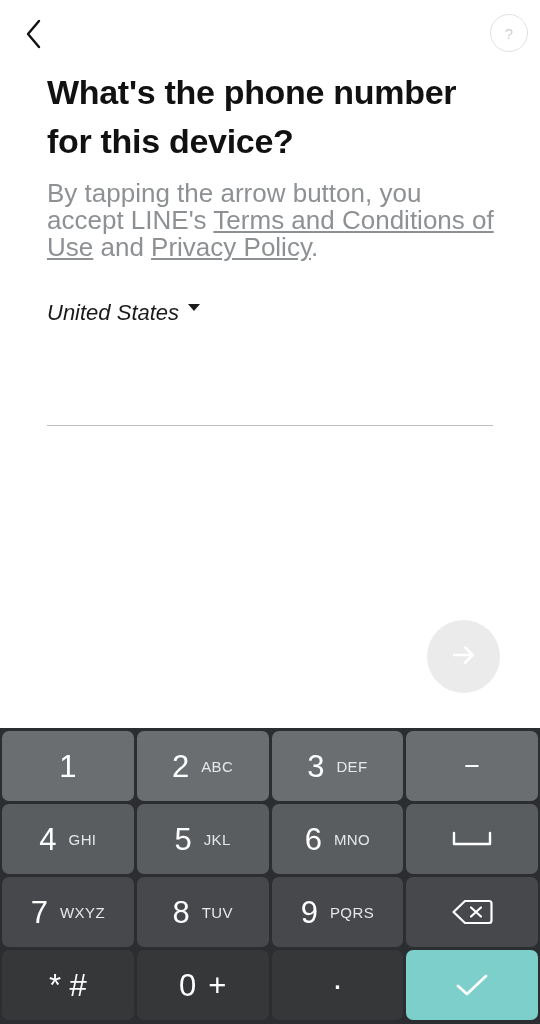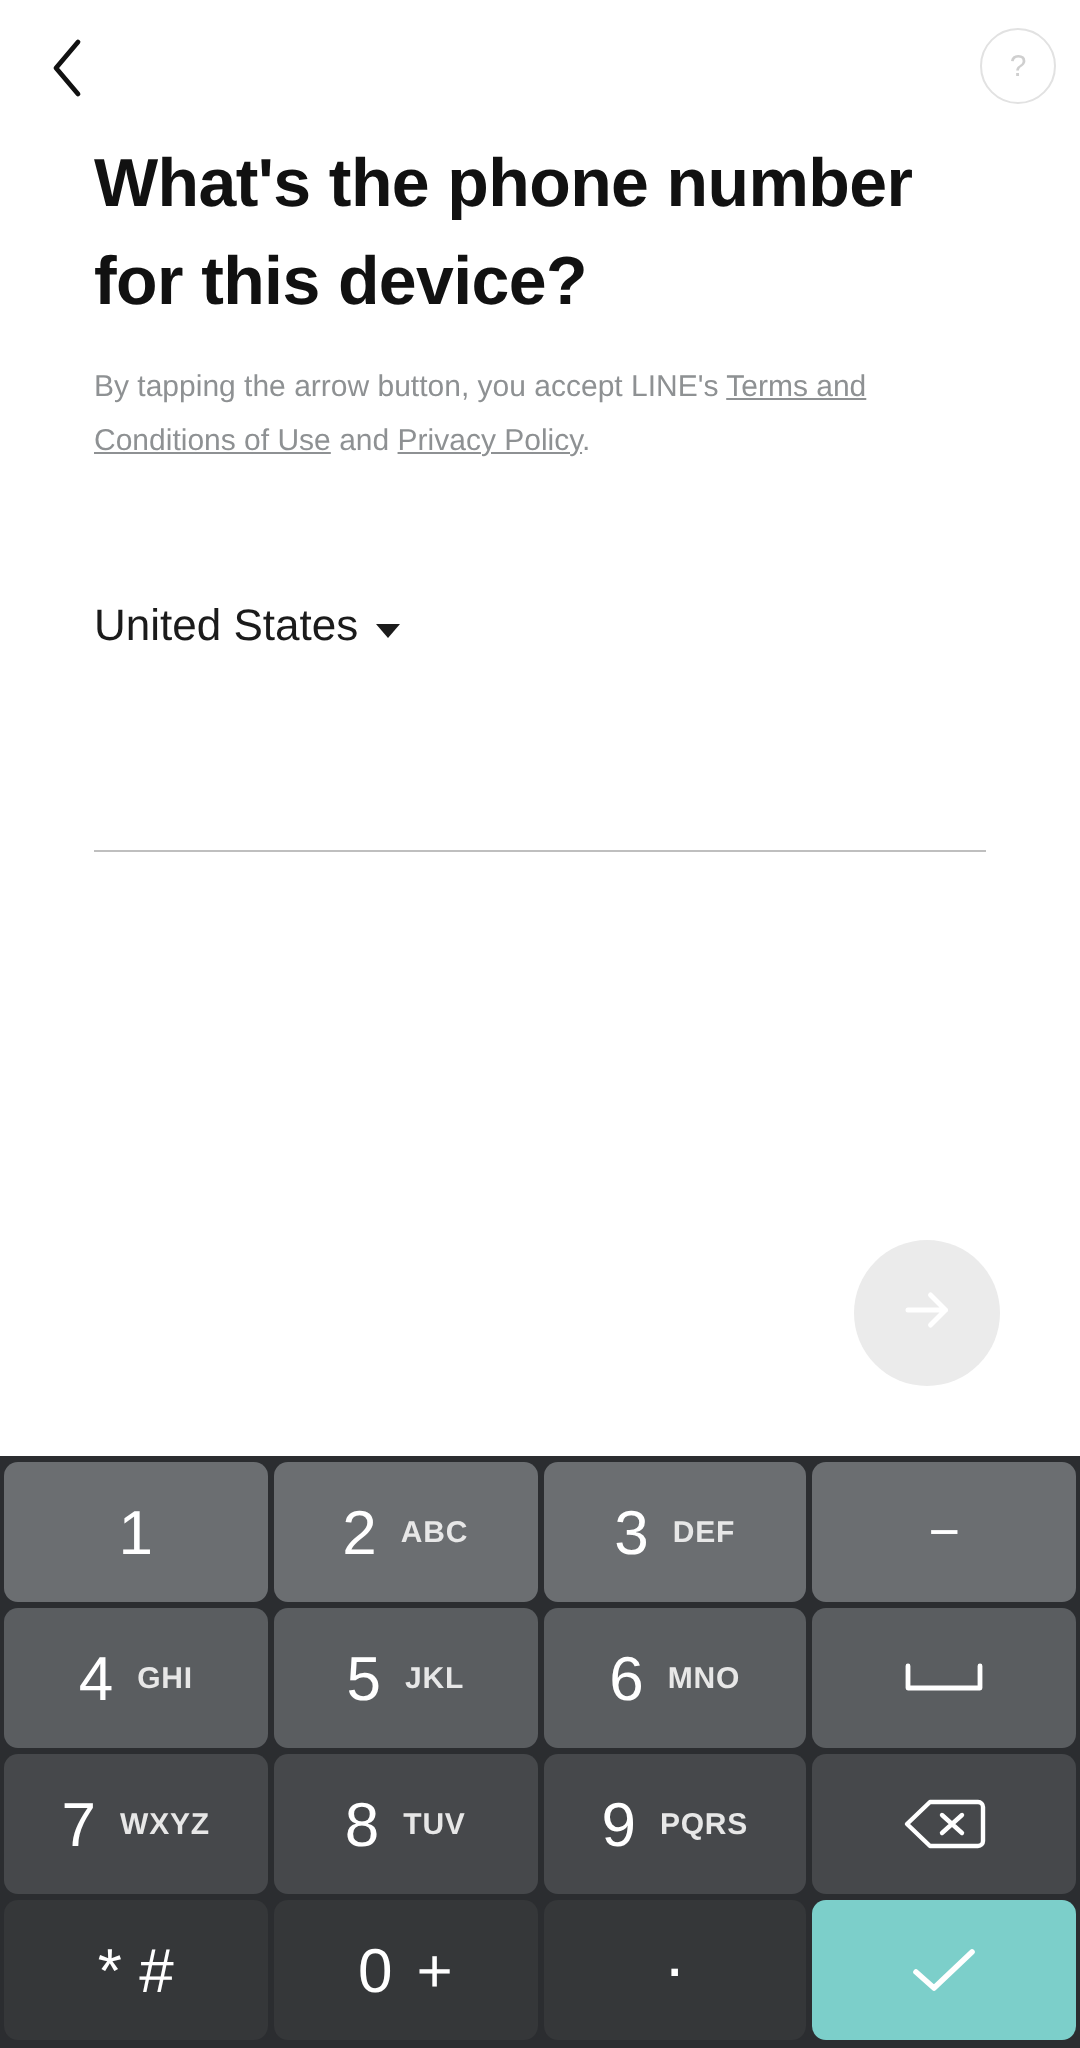--- a/index.html
+++ b/index.html
@@ -34,31 +34,32 @@
   
   .title {
     position:absolute; left:47px; top:68px; width:460px;
     font-size:34px; font-weight:bold; line-height:49px;
     color:#111111; letter-spacing:-0.3px;
   }
 
   
   .subtitle {
     position:absolute; left:47px; top:180px; width:455px;
-    font-size:15px; line-height:27px; color:#8e9193;
+    font-size:26px; line-height:27px; color:#8e9193;
   }
   .subtitle a {
     color:#8e9193; text-decoration:underline;
   }
 
   
   .country {
     position:absolute; left:47px; top:300px;
-    display:flex; align-items:center; gap:9px;
+    display:flex; align-items:flex-start; gap:9px;
     cursor:pointer;
+    font-style:italic;
   }
   .country-label { font-size:22px; color:#1b1b1b; }
   .caret {
     width:0; height:0;
     border-left:6px solid transparent;
     border-right:6px solid transparent;
     border-top:7px solid #1b1b1b;
     margin-top:4px;
   }
 
@@ -97,21 +98,21 @@
     font-family:"Liberation Sans", sans-serif;
   }
   .krow:nth-child(1) .key { background:#6b6e71; }
   .krow:nth-child(2) .key { background:#5a5d60; }
   .krow:nth-child(3) .key { background:#46484b; }
   .krow:nth-child(4) .key { background:#353739; }
   .key .digit {
     color:#ffffff; font-size:31px; font-weight:300; line-height:1;
   }
   .key .letters {
-    color:#e7e7e7; font-size:15px; font-weight:bold; letter-spacing:0.4px;
+    color:#e7e7e7; font-size:15px; font-weight:normal; letter-spacing:0.4px;
   }
   .key .sym {
     color:#ffffff; font-size:27px; font-weight:300; line-height:1;
   }
   .key.enter { background:#7ccfca !important; }
   .key svg { display:block; }
   .dotkey .sym { font-size:34px; position:relative; top:-8px; }
 </style>
 </head>
 <body>

